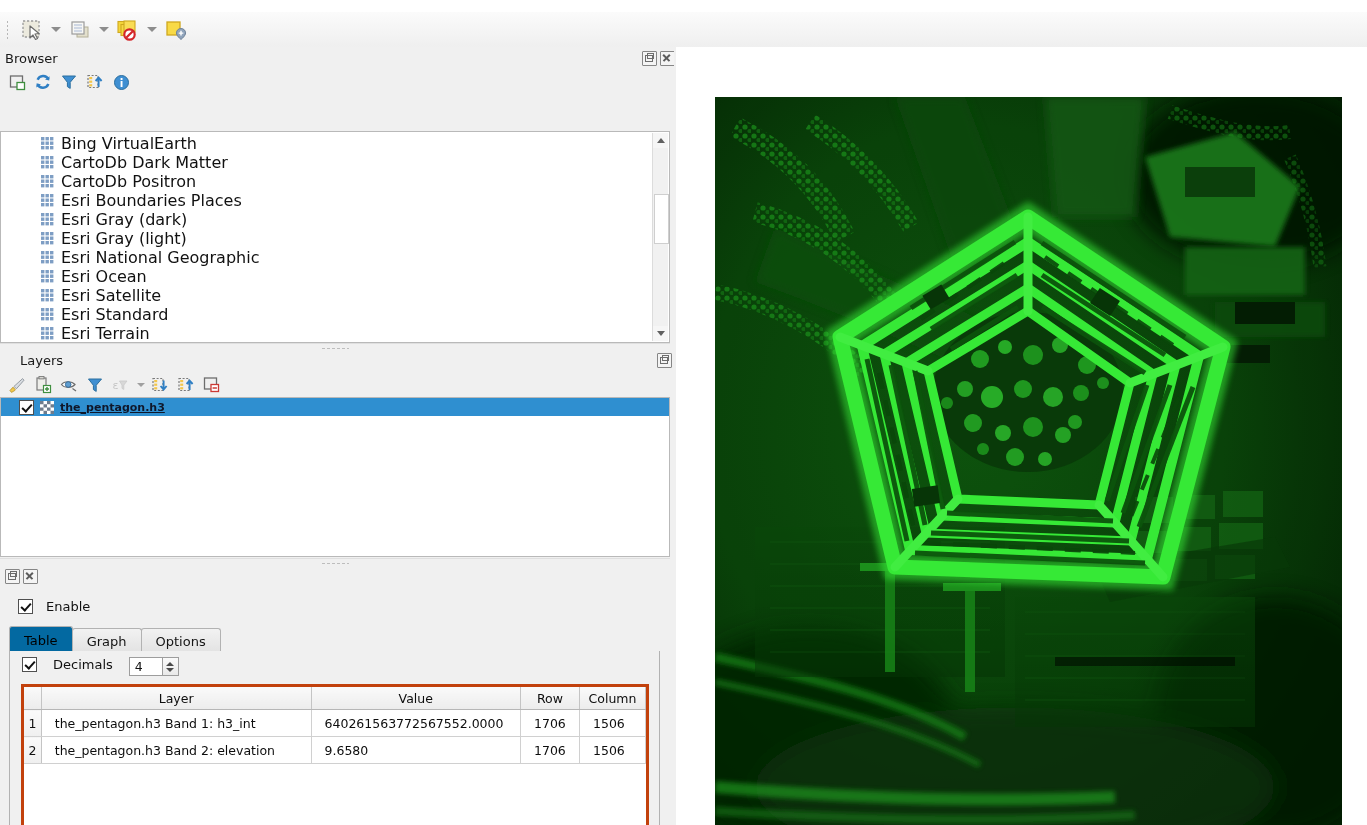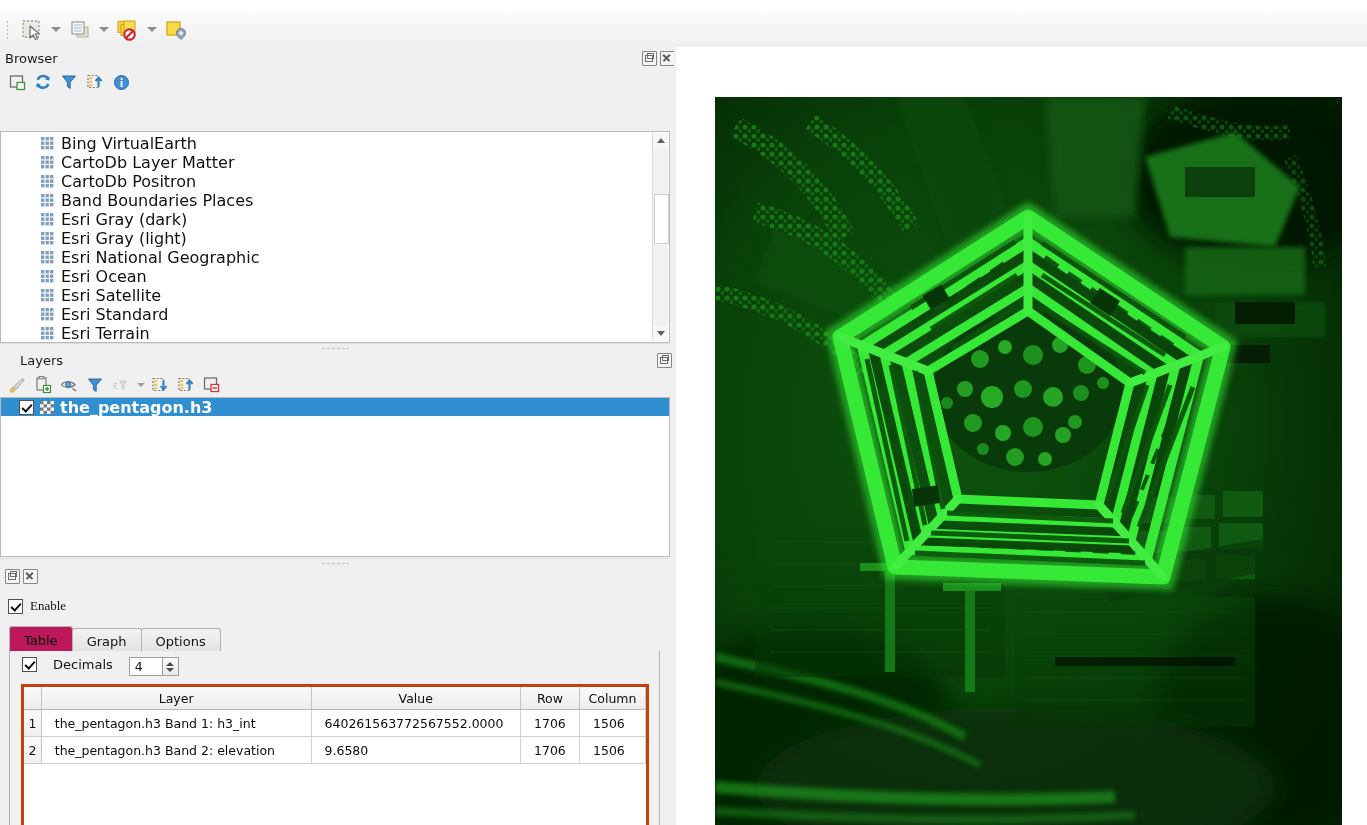--- a/index.html
+++ b/index.html
@@ -118,44 +118,44 @@
   .lr-check {
     width: 13px; height: 13px; background: #fff; border: 1px solid #4f4f4f;
     position: relative; flex: 0 0 13px;
   }
   .lr-check::after {
     content: ""; position: absolute; left: 3.5px; top: 1px; width: 4px; height: 8px;
     border: solid #111; border-width: 0 2px 2px 0; transform: rotate(42deg);
   }
   .raster-icon { width: 14px; height: 13px; flex: 0 0 14px; }
   .layer-name {
-    font-size: 16px; font-weight: bold; color: #ffffff;
-    white-space: nowrap;
+    font-size: 11px; font-weight: bold; color: #0f172a;
+    text-decoration: underline; white-space: nowrap;
   }
 
   
-  .vt-enable-row { position: absolute; left: 0; top: 549px; height: 20px; display: flex; align-items: center; padding-left: 8px; gap: 7px; font-family: Liberation Serif, serif; }
+  .vt-enable-row { position: absolute; left: 10px; top: 549px; height: 20px; display: flex; align-items: center; padding-left: 8px; gap: 13px; }
   .vt-check {
     width: 13px; height: 13px; background: #fff; border: 1px solid #4f4f4f; position: relative;
   }
   .vt-check::after {
     content: ""; position: absolute; left: 3.5px; top: 1px; width: 4px; height: 8px;
     border: solid #111; border-width: 0 2px 2px 0; transform: rotate(42deg);
   }
   .vt-label { font-size: 13px; }
 
   .tabs { position: absolute; left: 9px; top: 579px; display: flex; align-items: flex-end; }
   .tab {
     height: 24px; padding: 0 14px; display: flex; align-items: center;
     font-size: 13px; color: #141414;
     border: 1px solid #b2b2b2; border-bottom: none;
     background: linear-gradient(#f2f2f2, #e2e2e2);
     border-radius: 3px 3px 0 0; margin-right: -1px;
   }
-  .tab.active { background: #be185d; height: 26px; color: #000; }
+  .tab.active { background: #0369a1; height: 26px; color: #000; }
 
   .vt-body {
     position: absolute; left: 9px; top: 604px; width: 651px; height: 196px;
     border: 1px solid #b2b2b2; border-top: none; box-sizing: border-box; background: #f0f0f0;
   }
   .dec-row { display: flex; align-items: flex-start; gap: 16px; padding: 6px 0 0 12px; }
   .spin {
     width: 34px; height: 19px; background: #fff; border: 1px solid #9d9d9d;
     display: flex; align-items: center; padding-left: 5px; font-size: 12.5px; box-sizing: border-box;
   }
@@ -323,21 +323,21 @@
               <rect x="0" y="0" width="3.4" height="3.4" fill="#7e9ec4"></rect>
               <rect x="4.5" y="0" width="3.4" height="3.4" fill="#7e9ec4"></rect>
               <rect x="9" y="0" width="3.4" height="3.4" fill="#7e9ec4"></rect>
               <rect x="0" y="4.5" width="3.4" height="3.4" fill="#7e9ec4"></rect>
               <rect x="4.5" y="4.5" width="3.4" height="3.4" fill="#7e9ec4"></rect>
               <rect x="9" y="4.5" width="3.4" height="3.4" fill="#7e9ec4"></rect>
               <rect x="0" y="9" width="3.4" height="3.4" fill="#7e9ec4"></rect>
               <rect x="4.5" y="9" width="3.4" height="3.4" fill="#7e9ec4"></rect>
               <rect x="9" y="9" width="3.4" height="3.4" fill="#7e9ec4"></rect>
             </svg>
-            <span class="tree-label">CartoDb Layer Matter</span>
+            <span class="tree-label">CartoDb Dark Matter</span>
           </div>
           <div class="tree-item">
             <svg class="tile-icon" viewBox="0 0 13 13">
               <rect x="0" y="0" width="3.4" height="3.4" fill="#7e9ec4"></rect>
               <rect x="4.5" y="0" width="3.4" height="3.4" fill="#7e9ec4"></rect>
               <rect x="9" y="0" width="3.4" height="3.4" fill="#7e9ec4"></rect>
               <rect x="0" y="4.5" width="3.4" height="3.4" fill="#7e9ec4"></rect>
               <rect x="4.5" y="4.5" width="3.4" height="3.4" fill="#7e9ec4"></rect>
               <rect x="9" y="4.5" width="3.4" height="3.4" fill="#7e9ec4"></rect>
               <rect x="0" y="9" width="3.4" height="3.4" fill="#7e9ec4"></rect>
@@ -351,21 +351,21 @@
               <rect x="0" y="0" width="3.4" height="3.4" fill="#7e9ec4"></rect>
               <rect x="4.5" y="0" width="3.4" height="3.4" fill="#7e9ec4"></rect>
               <rect x="9" y="0" width="3.4" height="3.4" fill="#7e9ec4"></rect>
               <rect x="0" y="4.5" width="3.4" height="3.4" fill="#7e9ec4"></rect>
               <rect x="4.5" y="4.5" width="3.4" height="3.4" fill="#7e9ec4"></rect>
               <rect x="9" y="4.5" width="3.4" height="3.4" fill="#7e9ec4"></rect>
               <rect x="0" y="9" width="3.4" height="3.4" fill="#7e9ec4"></rect>
               <rect x="4.5" y="9" width="3.4" height="3.4" fill="#7e9ec4"></rect>
               <rect x="9" y="9" width="3.4" height="3.4" fill="#7e9ec4"></rect>
             </svg>
-            <span class="tree-label">Band Boundaries Places</span>
+            <span class="tree-label">Esri Boundaries Places</span>
           </div>
           <div class="tree-item">
             <svg class="tile-icon" viewBox="0 0 13 13">
               <rect x="0" y="0" width="3.4" height="3.4" fill="#7e9ec4"></rect>
               <rect x="4.5" y="0" width="3.4" height="3.4" fill="#7e9ec4"></rect>
               <rect x="9" y="0" width="3.4" height="3.4" fill="#7e9ec4"></rect>
               <rect x="0" y="4.5" width="3.4" height="3.4" fill="#7e9ec4"></rect>
               <rect x="4.5" y="4.5" width="3.4" height="3.4" fill="#7e9ec4"></rect>
               <rect x="9" y="4.5" width="3.4" height="3.4" fill="#7e9ec4"></rect>
               <rect x="0" y="9" width="3.4" height="3.4" fill="#7e9ec4"></rect>

